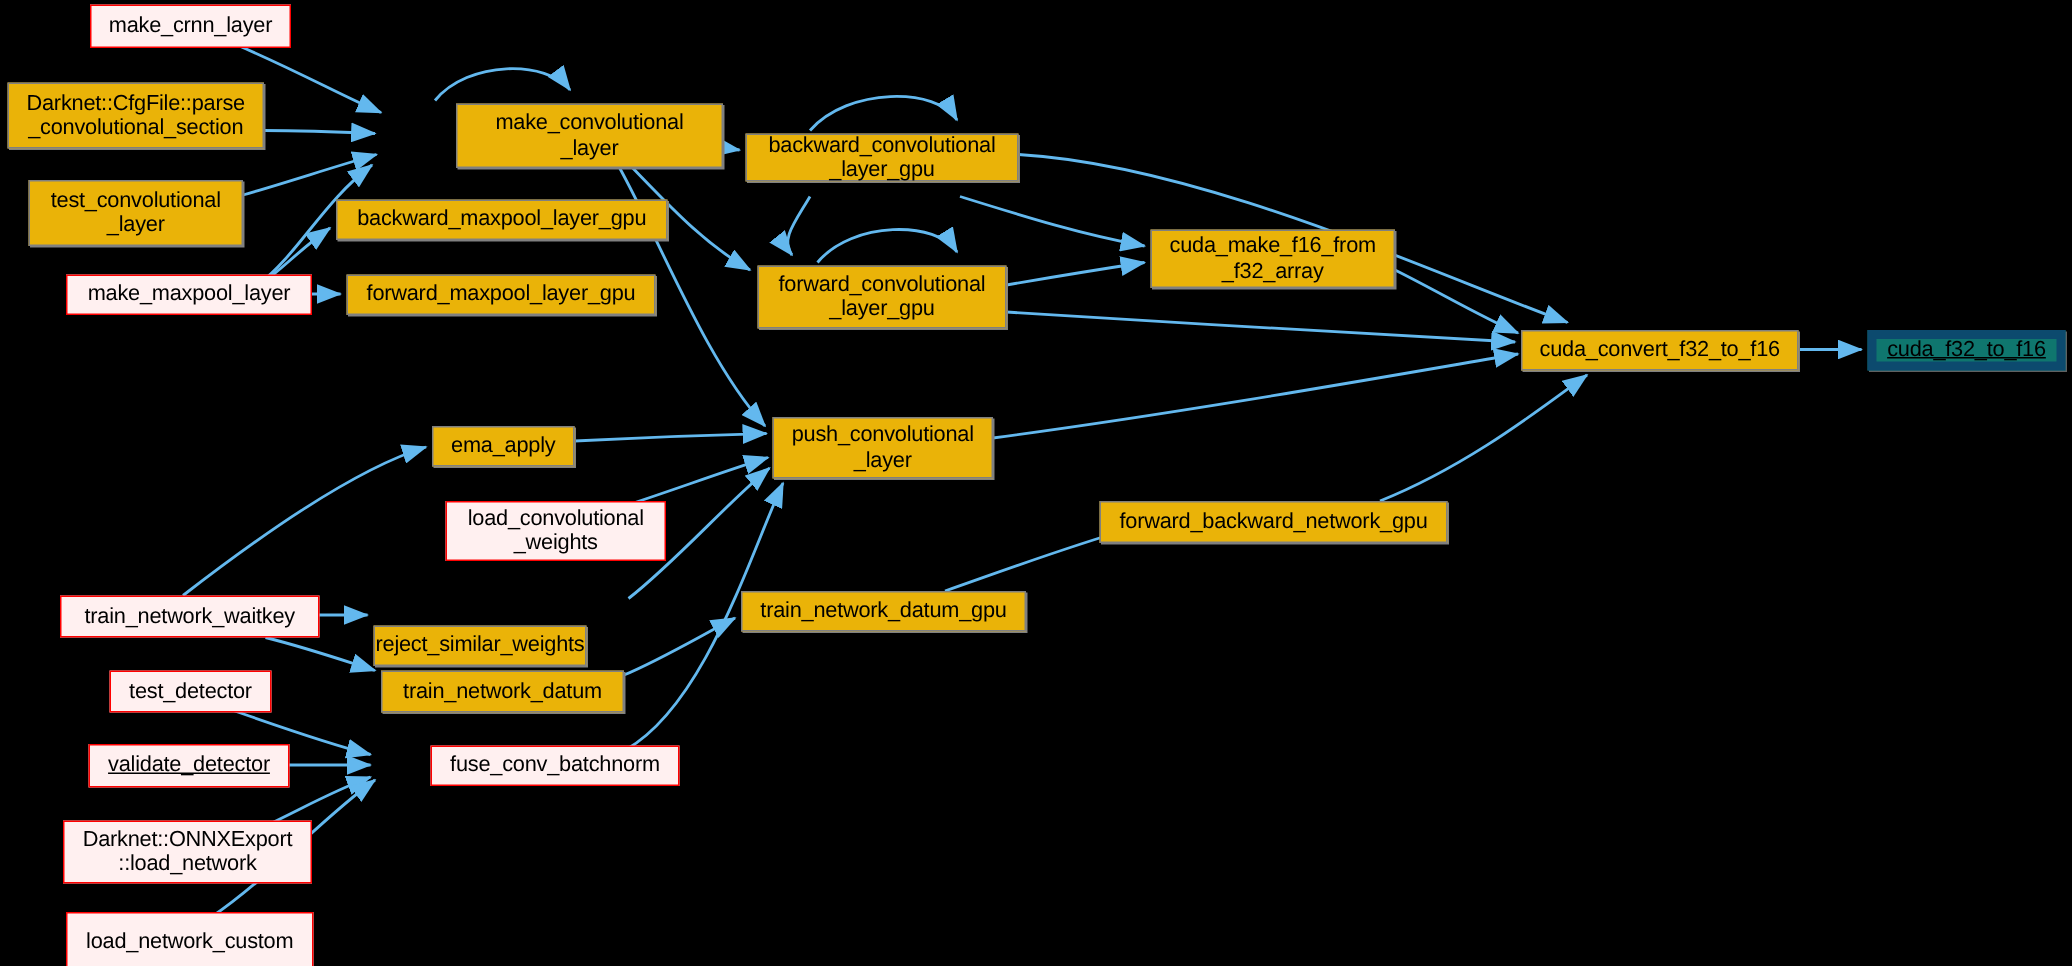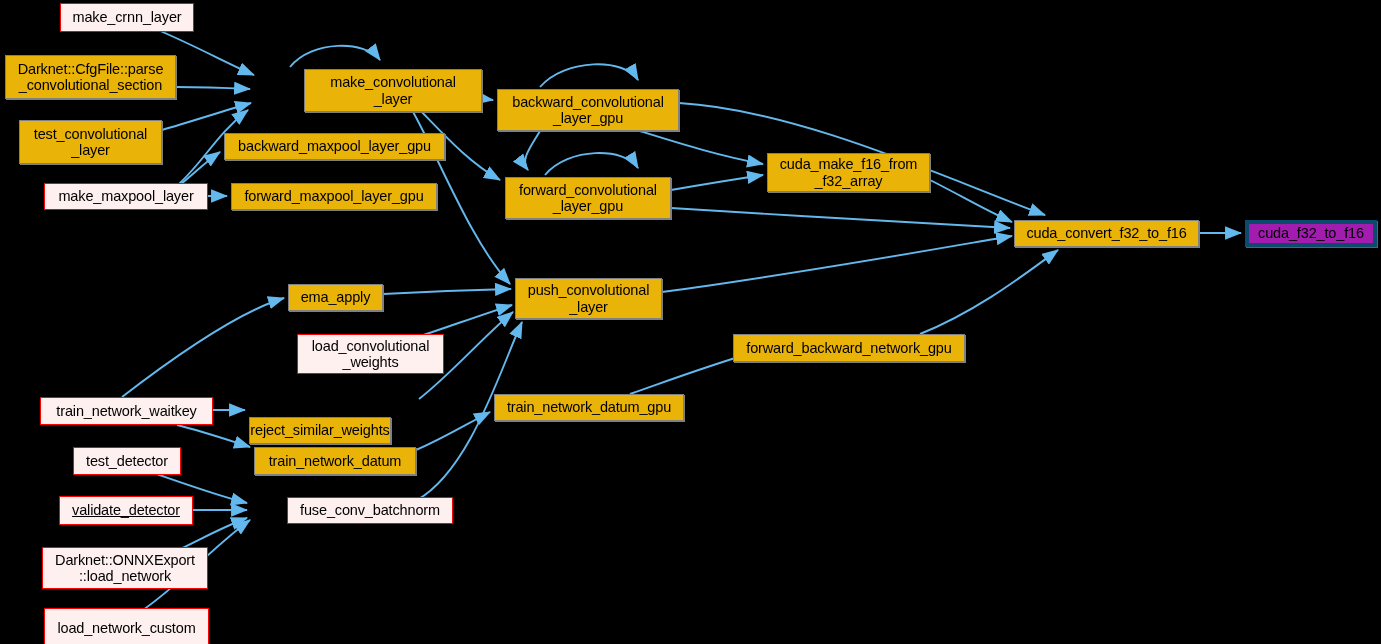--- a/index.html
+++ b/index.html
@@ -38,23 +38,24 @@
     background: #eab308;
     border: 1px solid #808080;
     box-shadow: 1px 1px 0 0 #808080;
   }
   .node-red {
     background: #fff0f0;
     border: 1.6px solid #ff0000;
     margin-left: 36px;
   }
   .node-focus {
-    background: #a21caf;
-    border: 4px solid #0c4a6e;
+    background: #0f766e;
+    border: 6px solid #0c4a6e;
     box-shadow: 1px 1px 0 0 #606060;
+    text-decoration: underline;
   }
 </style>
 </head>
 <body>
 
 <div id="graph-root">
   <svg class="graph-canvas" viewBox="0 0 1381 644" xmlns="http://www.w3.org/2000/svg">
     <defs>
       <marker id="arrowhead" markerWidth="9" markerHeight="7" refX="8.4" refY="3.5" orient="auto" markerUnits="strokeWidth">
         <polygon points="0 0, 9 3.5, 0 7" fill="#63b8ee"></polygon>
@@ -101,21 +102,21 @@
       <div class="node-box node-red" style="left: 24px; top: 3px; width: 134px; height: 29px;"><span>make_crnn_layer</span></div>
       <div class="node-box node-normal" style="left: 5px; top: 55px; width: 171px; height: 44px;"><span>Darknet::CfgFile::parse
 _convolutional_section</span></div>
       <div class="node-box node-normal" style="left: 19px; top: 120px; width: 143px; height: 44px; justify-content: center;"><span>test_convolutional
 _layer</span></div>
       <div class="node-box node-red" style="left: 8px; top: 183px; width: 164px; height: 27px;"><span>make_maxpool_layer</span></div>
       <div class="node-box node-normal" style="left: 258px; top: 69px; width: 178px; height: 43px; margin-left: 46px;"><span>make_convolutional
 _layer</span></div>
       <div class="node-box node-normal" style="left: 224px; top: 133px; width: 221px; height: 27px;"><span>backward_maxpool_layer_gpu</span></div>
       <div class="node-box node-normal" style="left: 231px; top: 183px; width: 206px; height: 27px;"><span>forward_maxpool_layer_gpu</span></div>
-      <div class="node-box node-normal" style="left: 497px; top: 89px; width: 182px; height: 42px;"><span>backward_convolutional
+      <div class="node-box node-normal" style="left: 497px; top: 89px; width: 182px; height: 32px;"><span>backward_convolutional
 _layer_gpu</span></div>
       <div class="node-box node-normal" style="left: 505px; top: 177px; width: 166px; height: 42px;"><span>forward_convolutional
 _layer_gpu</span></div>
       <div class="node-box node-normal" style="left: 515px; top: 278px; width: 147px; height: 41px;"><span>push_convolutional
 _layer</span></div>
       <div class="node-box node-normal" style="left: 767px; top: 153px; width: 163px; height: 39px;"><span>cuda_make_f16_from
 _f32_array</span></div>
       <div class="node-box node-normal" style="left: 1014px; top: 220px; width: 185px; height: 27px;"><span>cuda_convert_f32_to_f16</span></div>
       <div class="node-box node-focus" style="left: 1245px; top: 220px; width: 132px; height: 27px;"><span>cuda_f32_to_f16</span></div>
       <div class="node-box node-normal" style="left: 288px; top: 284px; width: 95px; height: 27px;"><span>ema_apply</span></div>

